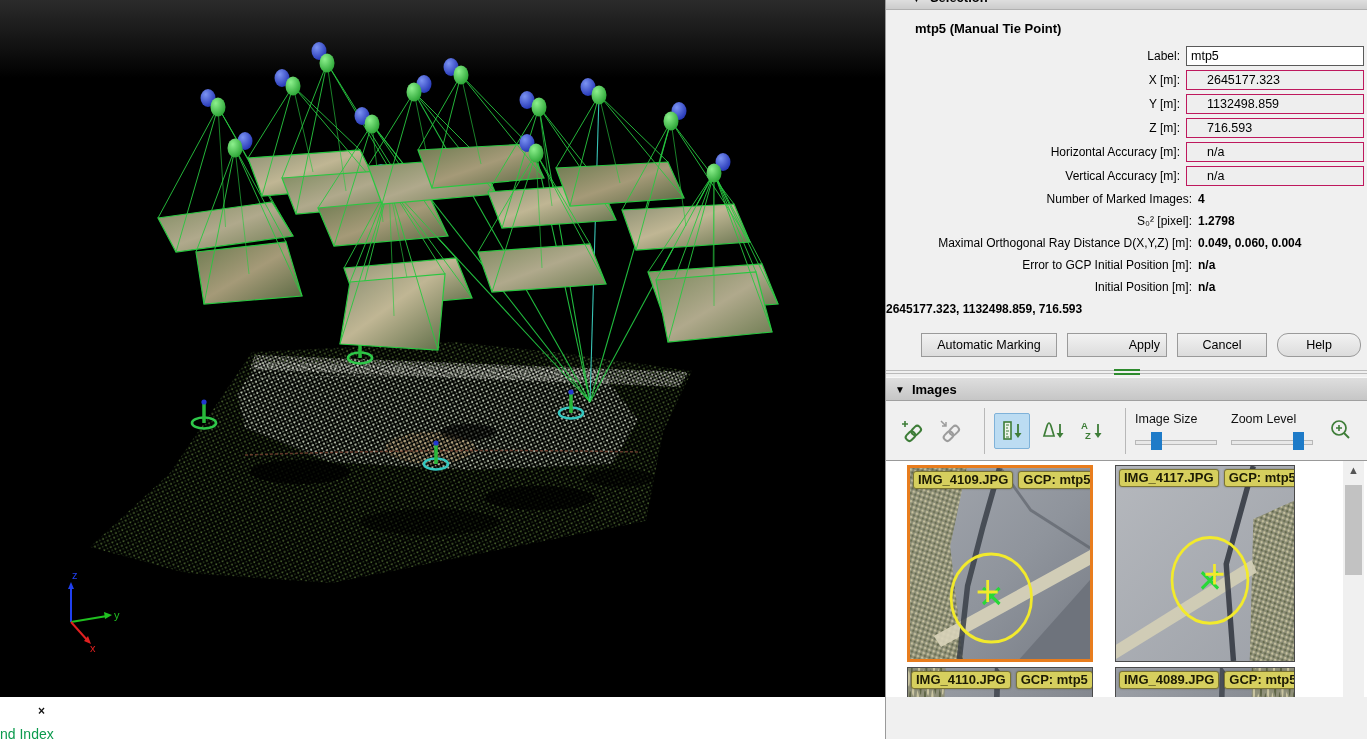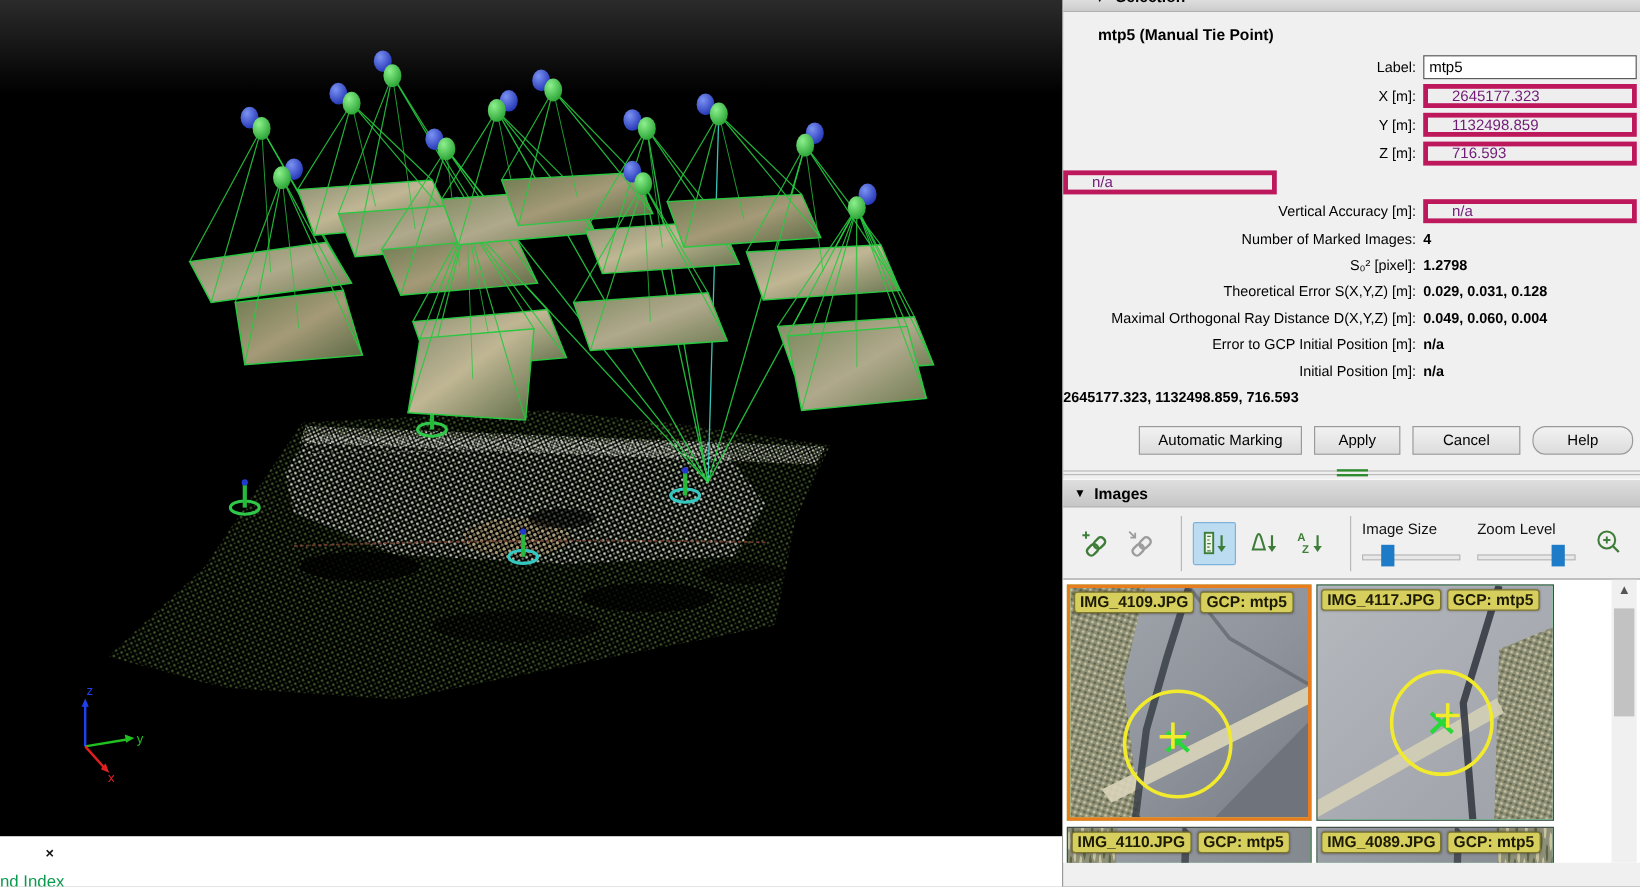--- a/index.html
+++ b/index.html
@@ -22,27 +22,27 @@
   #selection-clipped{height:9px;overflow:hidden;position:relative;background:linear-gradient(#dedede,#cccccc);border-bottom:1px solid #b0b0b0;}
   #selection-clipped .inner{position:absolute;top:-14px;left:0;right:0;display:flex;align-items:center;gap:7px;
                   padding-left:24px;font-weight:bold;font-size:13px;height:22px;}
   #panel-title{font-weight:bold;font-size:13px;padding:11px 0 8px 9px;margin-left:20px;}
   .prop-row{display:flex;align-items:center;height:24px;}
   .prop-row.static{height:22px;}
   .prop-label{width:294px;text-align:right;padding-right:6px;font-size:12px;white-space:nowrap;flex:none;}
   .prop-field{flex:none;width:178px;}
   .prop-field input{width:100%;box-sizing:border-box;height:20px;border:1px solid #5a5a5a;background:#fff;
                     font-family:"Liberation Sans",sans-serif;font-size:12.5px;padding:0 4px;outline:none;}
-  .prop-field input:disabled{background:#eeeeee;border:4px solid #be185d;color:#701a75;padding-left:20px;}
+  .prop-field input:disabled{background:#eeeeee;border:1px solid #be185d;color:#000000;padding-left:20px;}
   .dropdown{height:20px;border:1px solid #707070;background:#d6d6d6;display:flex;align-items:center;
             font-size:12.5px;padding-left:4px;position:relative;cursor:pointer;}
   .dropdown .dd-arrow{position:absolute;right:6px;top:7px;width:0;height:0;border-left:4px solid transparent;
             border-right:4px solid transparent;border-top:5px solid #222;}
   .static-val{font-size:12px;font-weight:bold;white-space:nowrap;}
-  .prop-row.static .prop-label{font-size:12px;}
+  .prop-row.static .prop-label{font-size:12px;padding-left:12px;}
   #button-row{display:flex;justify-content:flex-end;gap:10px;margin:13px 6px 0 0;}
   #button-row button{height:24px;background:linear-gradient(#f2f2f2,#dcdcdc);border:1px solid #9a9a9a;
             font-family:"Liberation Sans",sans-serif;font-size:12.5px;cursor:pointer;}
   .splitter{height:11px;position:relative;margin-top:9px;}
   .splitter:before,.splitter:after{content:"";position:absolute;left:0;right:0;height:1px;background:#bbb;}
   .splitter:before{top:4px;}.splitter:after{top:7px;}
   .splitter .grip{position:absolute;left:50%;top:3px;width:26px;height:6px;margin-left:-13px;background:#f0f0f0;
             border-top:2px solid #2e8b2e;border-bottom:2px solid #2e8b2e;box-sizing:border-box;z-index:2;}
   
   #images-toolbar{height:59px;display:flex;align-items:center;padding-left:13px;background:#f0f0f0;}
@@ -50,21 +50,21 @@
   .tb-icon.sel{background:#bcdcf2;border:1px solid #7fb2d9;border-radius:2px;width:34px;height:34px;}
   .tb-sep{width:1px;height:46px;background:#b8b8b8;margin:0 9px;flex:none;}
   .slider-block{display:flex;flex-direction:column;justify-content:center;gap:6px;margin-right:14px;flex:none;}
   .slider-label{font-size:12.5px;color:#111;}
   .slider{position:relative;width:82px;height:18px;cursor:pointer;}
   .slider .track{position:absolute;left:0;right:0;top:8px;height:3px;background:#e8e8e8;border:1px solid #b8b8b8;}
   .slider .handle{position:absolute;top:0;width:11px;height:18px;background:#1e7bc8;}
   
   #thumbs-area{position:relative;height:236px;background:#fff;border-top:1px solid #999;overflow:hidden;}
   #thumbs-grid{position:absolute;left:3px;top:4px;display:grid;grid-template-columns:204px 198px;gap:5px 4px;}
-  .thumb{position:relative;height:197px;box-sizing:border-box;border:1px solid #4a4a4a;background:#86efac;cursor:pointer;overflow:hidden;}
+  .thumb{position:relative;height:197px;box-sizing:border-box;border:1px solid #4a4a4a;background:#d946ef;cursor:pointer;overflow:hidden;margin-left:18px;}
   .thumb.sel{border:3px solid #e87d1e;}
   .thumb svg{display:block;width:100%;height:100%;}
   .badge-row{position:absolute;left:3px;top:3px;display:flex;gap:5px;}
   .badge{background:#d6cf5e;border:1px solid #7c7531;border-radius:3px;padding:0px 4px 1px 4px;
          font-size:13px;font-weight:bold;color:#1c1a04;white-space:nowrap;box-shadow:0 0 2px rgba(0,0,0,.35);}
   #thumb-scrollbar{position:absolute;right:3px;top:0;bottom:0;width:21px;background:#f0f0f0;}
   #sb-up{height:18px;display:flex;align-items:center;justify-content:center;color:#555;font-size:11px;cursor:pointer;}
   #sb-thumb{position:absolute;left:2px;right:2px;top:24px;height:90px;background:#c2c2c2;cursor:pointer;}
 </style>
 </head>
@@ -351,57 +351,54 @@
         </div>
         <div class="prop-row">
           <div class="prop-label">Y [m]:</div>
           <div class="prop-field"><input disabled="" value="1132498.859" style=""></div>
         </div>
         <div class="prop-row">
           <div class="prop-label">Z [m]:</div>
           <div class="prop-field"><input disabled="" value="716.593" style=""></div>
         </div>
         <div class="prop-row">
+          <div class="prop-label">Horizontal Accuracy [m]:</div>
           <div class="prop-field"><input disabled="" value="n/a" style=""></div>
         </div>
         <div class="prop-row">
           <div class="prop-label">Vertical Accuracy [m]:</div>
           <div class="prop-field"><input disabled="" value="n/a" style=""></div>
         </div>
         <div class="prop-row static">
           <div class="prop-label">Number of Marked Images:</div>
           <div class="static-val">4</div>
         </div>
         <div class="prop-row static">
           <div class="prop-label">S₀² [pixel]:</div>
           <div class="static-val">1.2798</div>
         </div>
         <div class="prop-row static">
-          <div class="prop-label">Theoretical Error S(X,Y,Z) [m]:</div>
-          <div class="static-val">0.029, 0.031, 0.128</div>
-        </div>
-        <div class="prop-row static">
           <div class="prop-label">Maximal Orthogonal Ray Distance D(X,Y,Z) [m]:</div>
           <div class="static-val">0.049, 0.060, 0.004</div>
         </div>
         <div class="prop-row static">
           <div class="prop-label">Error to GCP Initial Position [m]:</div>
           <div class="static-val">n/a</div>
         </div>
         <div class="prop-row static">
           <div class="prop-label">Initial Position [m]:</div>
           <div class="static-val">n/a</div>
         </div>
         <div class="prop-row static">
           <div class="static-val">2645177.323, 1132498.859, 716.593</div>
         </div>
       </div>
     <div id="button-row">
         <button style="width: 136px;">Automatic Marking</button>
-        <button style="width: 72px;">Apply</button>
+        <button style="width: 100px; text-align: right;">Apply</button>
         <button style="width: 90px;">Cancel</button>
         <button style="width: 84px; border-radius: 11px;">Help</button>
       </div>
 
     <div class="splitter">
         <span class="grip"></span>
       </div>
 
     <div class="section-header">
       <span class="tri">▼</span>

